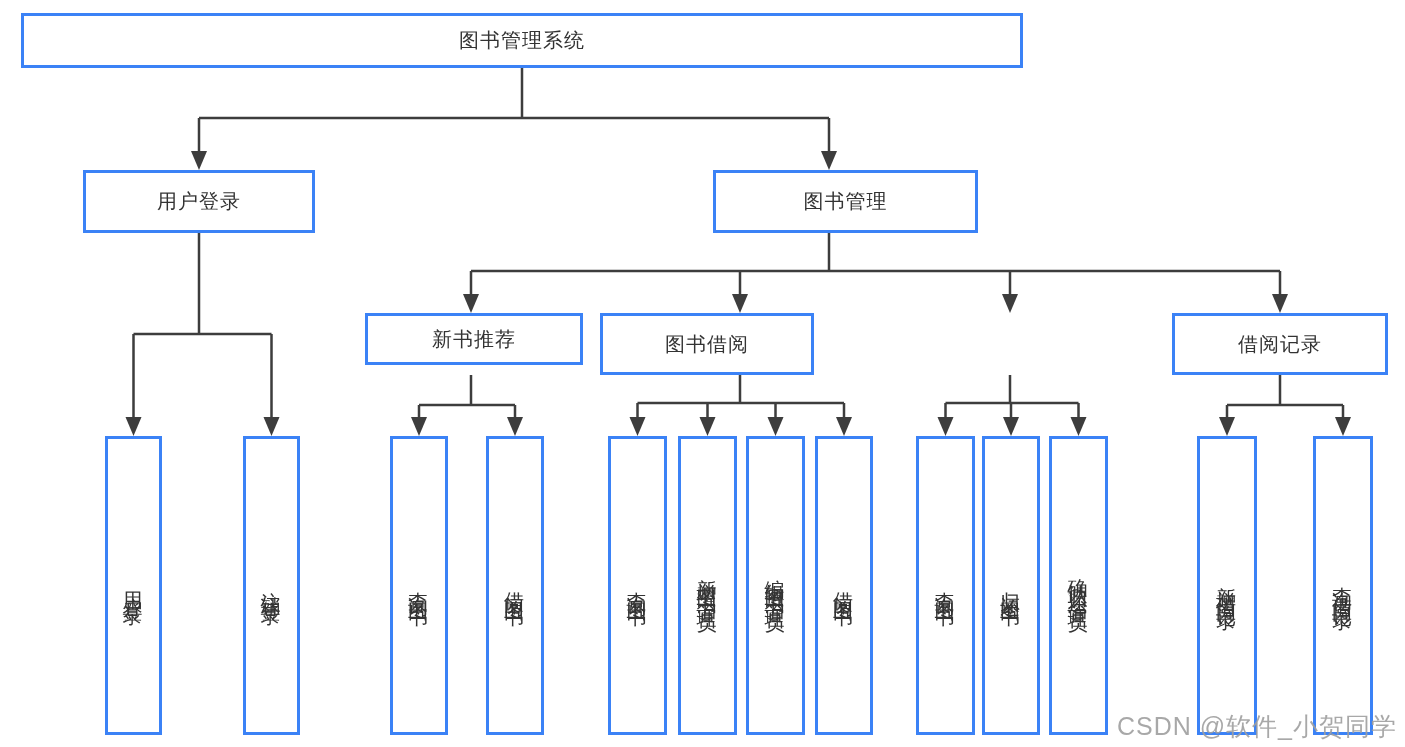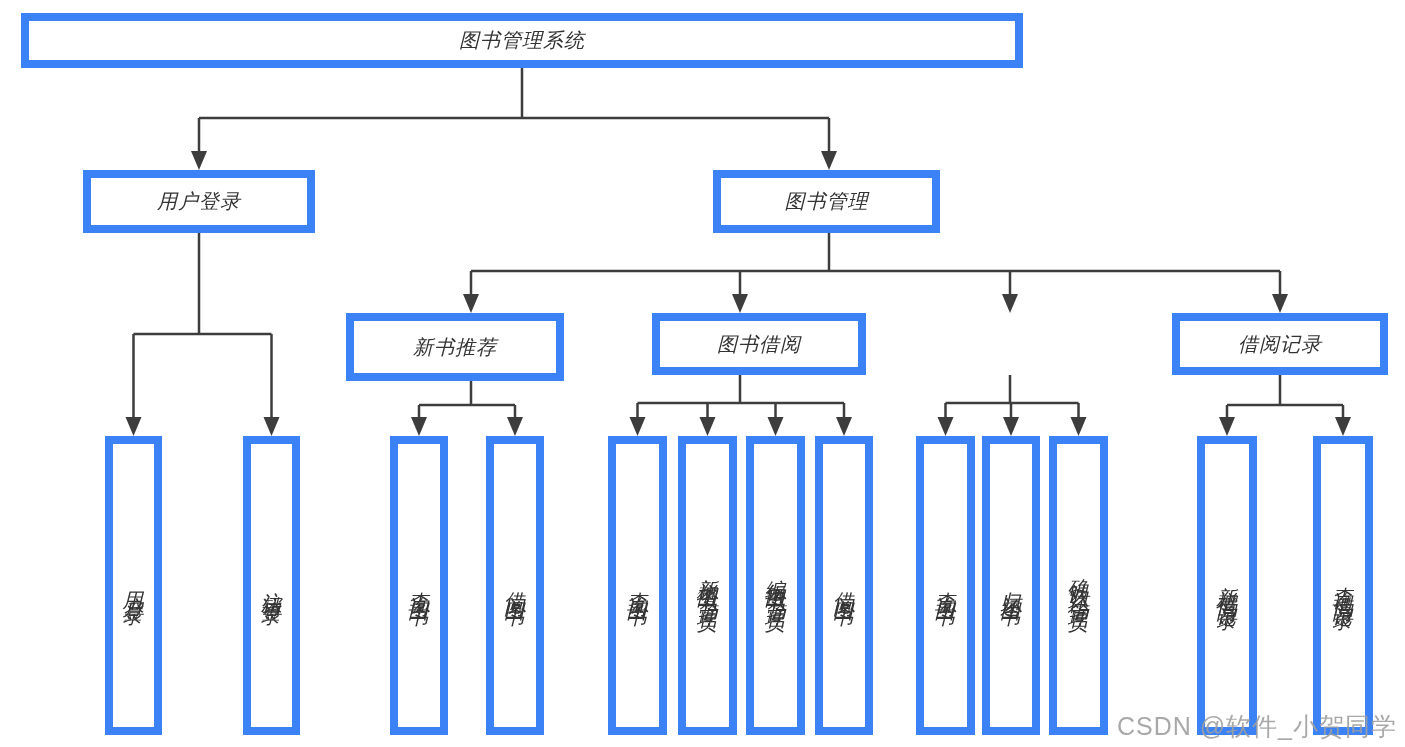--- a/index.html
+++ b/index.html
@@ -5,25 +5,24 @@
   html, body { margin:0; padding:0; background:#ffffff; }
   .canvas {
     position:relative; width:1405px; height:747px;
     background:#ffffff; overflow:hidden;
     font-family:"Liberation Sans", sans-serif;
     color:#333333;
   }
   svg.connectors { position:absolute; left:0; top:0; width:1405px; height:747px; }
   .node {
     position:absolute; box-sizing:border-box;
-    border:8px solid #3b82f6; background:#ffffff;
+    border:3px solid #3b82f6; background:#ffffff;
     display:flex; align-items:center; justify-content:center;
     font-size:20px; letter-spacing:1px; text-align:center;
     z-index:2;
-    font-style:italic;
   }
   .leaf {
     writing-mode:vertical-rl; text-orientation:mixed;
     letter-spacing:5px; font-size:20px; padding:4px 0;
   }
   .watermark {
     position:absolute; right:8px; bottom:4px;
     font-size:25px; color:rgba(158,158,158,0.9);
     letter-spacing:1px; z-index:3; white-space:nowrap;
   }
@@ -61,24 +60,24 @@
       <polygon points="1003,417 1019,417 1011,436"></polygon>
       <polygon points="1070.5,417 1086.5,417 1078.5,436"></polygon>
       <polygon points="1219,417 1235,417 1227,436"></polygon>
       <polygon points="1335,417 1351,417 1343,436"></polygon>
     </g>
   </svg>
 
   <div class="node" style="left:21px; top:13px; width:1002px; height:55px;">图书管理系统</div>
 
   <div class="node" style="left:83px; top:170px; width:232px; height:63px;">用户登录</div>
-  <div class="node" style="left:713px; top:170px; width:227px; height:63px;">图书管理</div>
+  <div class="node" style="left:713px; top:170px; width:265px; height:63px;">图书管理</div>
 
-  <div class="node" style="left:346px; top:313px; width:218px; height:68px;">新书推荐</div>
-  <div class="node" style="left:652px; top:313px; width:214px; height:62px;">图书借阅</div>
+  <div class="node" style="left:365px; top:313px; width:218px; height:52px;">新书推荐</div>
+  <div class="node" style="left:600px; top:313px; width:214px; height:62px;">图书借阅</div>
   <div class="node" style="left:1172px; top:313px; width:216px; height:62px;">借阅记录</div>
 
   <div class="node leaf" style="left:105px; top:436px; width:57px; height:299px;">用户登录</div>
   <div class="node leaf" style="left:243px; top:436px; width:57px; height:299px;">注销登录</div>
 
   <div class="node leaf" style="left:390px; top:436px; width:58px; height:299px;">查询图书</div>
   <div class="node leaf" style="left:486px; top:436px; width:58px; height:299px;">借阅图书</div>
 
   <div class="node leaf" style="left:608px; top:436px; width:59px; height:299px;">查询图书</div>
   <div class="node leaf" style="left:678px; top:436px; width:59px; height:299px;">新增图书（管理员）</div>

